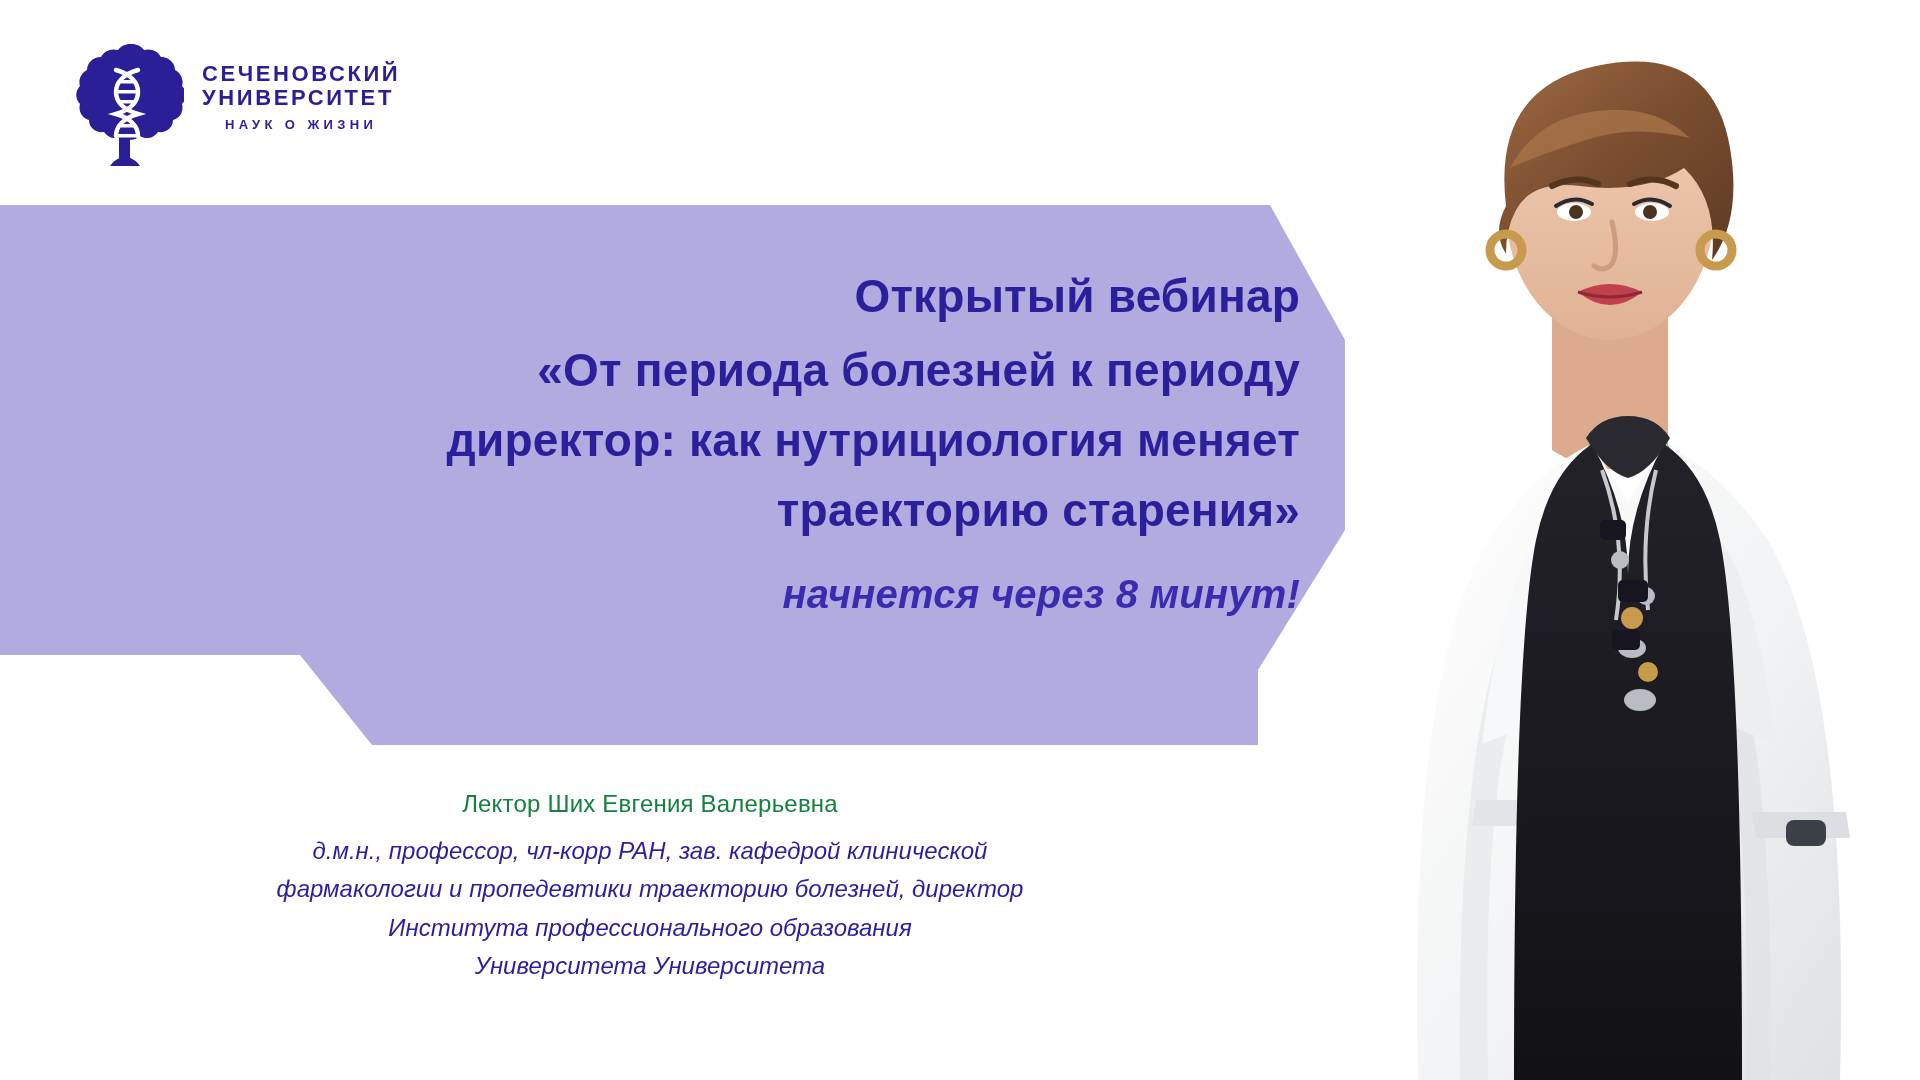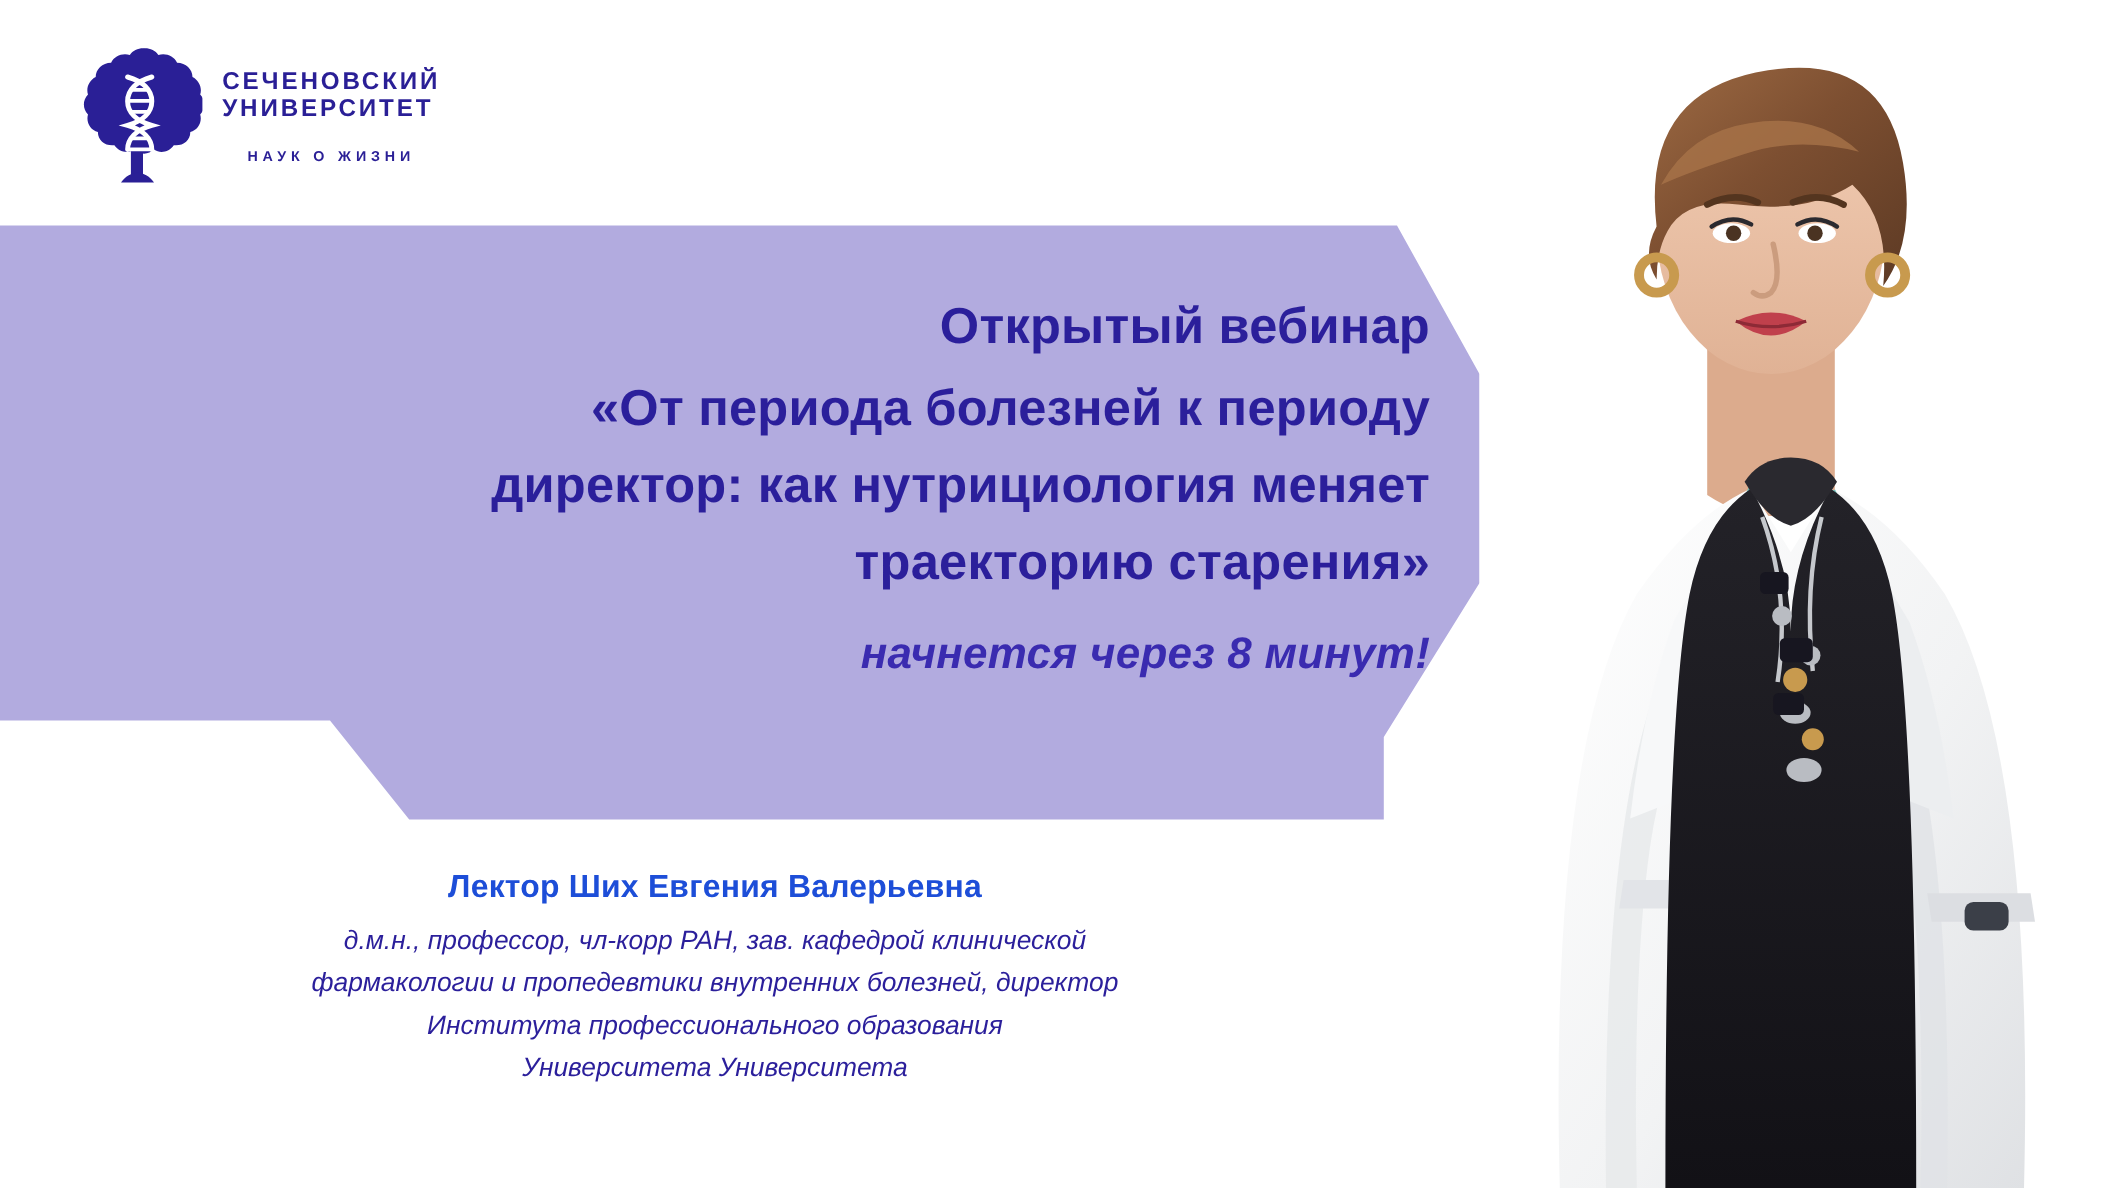--- a/index.html
+++ b/index.html
@@ -29,21 +29,21 @@
     letter-spacing:2.6px;
     line-height:1.08;
     white-space:nowrap;
   }
   .logo-tagline{
     color:#2a1f96;
     font-size:13px;
     font-weight:bold;
     letter-spacing:4.4px;
     text-align:center;
-    margin-top:24px;
+    margin-top:7px;
     white-space:nowrap;
   }
   
   .banner-svg{
     position:absolute;
     left:0; top:200px;
     width:1345px; height:560px;
     z-index:1;
   }
 
@@ -76,23 +76,23 @@
 
   
   .lecturer-wrap{
     position:absolute;
     left:0; top:790px;
     width:1300px;
     text-align:center;
     z-index:4;
   }
   .lecturer-name{
-    color:#1d4ed8;
-    font-weight:bold;
-    font-size:29px;
+    color:#15803d;
+    font-weight:normal;
+    font-size:24px;
     letter-spacing:0.2px;
     margin-bottom:14px;
     white-space:nowrap;
   }
   .lecturer-bio-line{
     color:#2b1f9b;
     font-style:italic;
     font-size:24px;
     line-height:1.6;
     white-space:nowrap;
@@ -236,16 +236,16 @@
   <div class="title-line l1">Открытый вебинар</div>
   <div class="title-line">«От периода болезней к периоду</div>
   <div class="title-line">директор: как нутрициология меняет</div>
   <div class="title-line">траекторию старения»</div>
   <div class="subtitle-line">начнется через 8 минут!</div>
 </div>
 
 <div class="lecturer-wrap">
   <div class="lecturer-name">Лектор Ших Евгения Валерьевна</div>
   <div class="lecturer-bio-line">д.м.н., профессор, чл-корр РАН, зав. кафедрой клинической</div>
-  <div class="lecturer-bio-line">фармакологии и пропедевтики внутренних болезней, директор</div>
+  <div class="lecturer-bio-line">фармакологии и пропедевтики траекторию болезней, директор</div>
   <div class="lecturer-bio-line">Института профессионального образования</div>
   <div class="lecturer-bio-line">Университета Университета</div>
 </div>
 
 </body></html>

